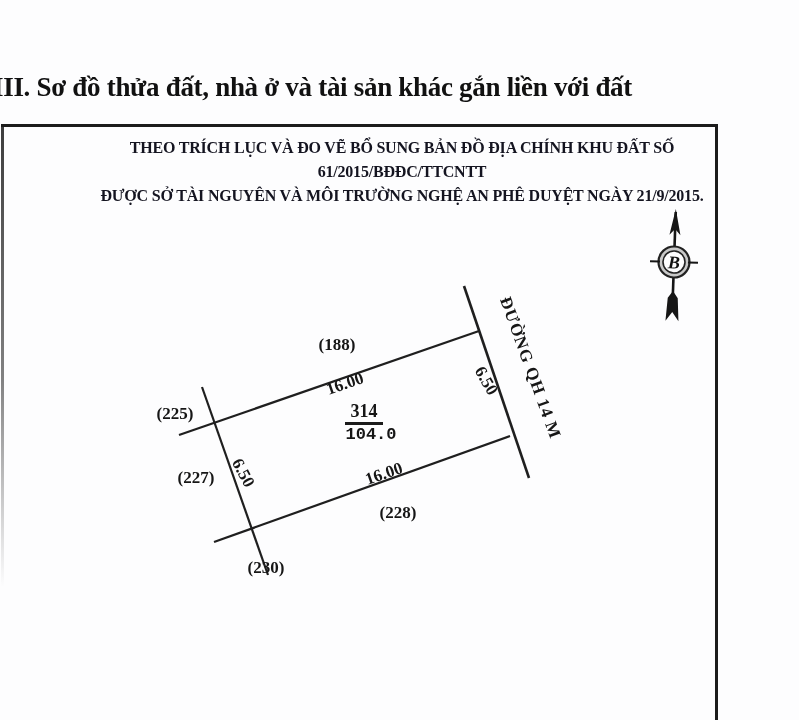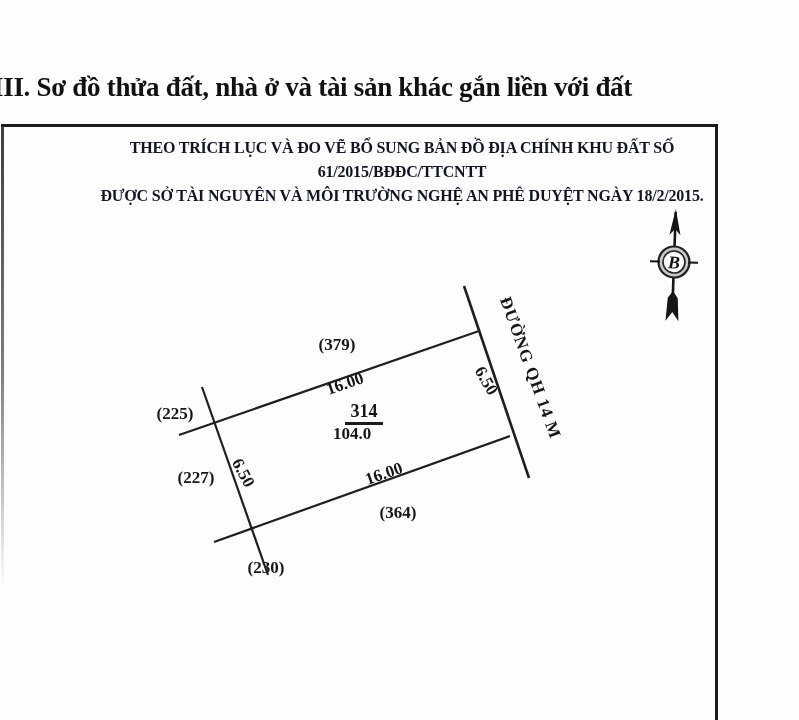--- a/index.html
+++ b/index.html
@@ -47,21 +47,21 @@
 </style>
 </head>
 <body>
 
 <div class="page-title">III. Sơ đồ thửa đất, nhà ở và tài sản khác gắn liền với đất</div>
 
 <div class="frame">
   <div class="frame-left-border"></div>
   <div class="survey-note">
     <div>THEO TRÍCH LỤC VÀ ĐO VẼ BỔ SUNG BẢN ĐỒ ĐỊA CHÍNH KHU ĐẤT SỐ 61/2015/BĐĐC/TTCNTT</div>
-    <div>ĐƯỢC SỞ TÀI NGUYÊN VÀ MÔI TRƯỜNG NGHỆ AN PHÊ DUYỆT NGÀY 18/2/2015.</div>
+    <div>ĐƯỢC SỞ TÀI NGUYÊN VÀ MÔI TRƯỜNG NGHỆ AN PHÊ DUYỆT NGÀY 21/9/2015.</div>
   </div>
 </div>
 
 <svg class="diagram" viewBox="0 0 799 720">
 
   <line x1="464" y1="286" x2="529" y2="478" stroke="#1f1f1f" stroke-width="2.6"></line>
 
   <line x1="179" y1="435" x2="479" y2="331" stroke="#1f1f1f" stroke-width="2.2"></line>
 
   <line x1="214" y1="542" x2="510" y2="436" stroke="#1f1f1f" stroke-width="2.2"></line>
@@ -73,28 +73,28 @@
     <polygon points="0,-53 -5.5,-27 0,-33 5.5,-27" fill="#161616"></polygon>
     <polygon points="0,29 5,36 6.5,59 0,50 -6.5,59 -5,36" fill="#161616"></polygon>
     <circle cx="0" cy="0" r="15.5" fill="#c9c9c9" stroke="#222222" stroke-width="2.2"></circle>
     <circle cx="0" cy="0" r="11" fill="#fdfdfe" stroke="#222222" stroke-width="1.6"></circle>
     <line x1="-24" y1="0" x2="-14" y2="0" stroke="#161616" stroke-width="2"></line>
     <line x1="14" y1="0" x2="24" y2="0" stroke="#161616" stroke-width="2"></line>
     <text x="0" y="6.5" text-anchor="middle" font-family="Liberation Serif, serif" font-size="18" font-weight="bold" font-style="italic" fill="#111111">B</text>
   </g>
 </svg>
 
-<div class="lbl" style="left:337px;top:345px;">(379)</div>
+<div class="lbl" style="left:337px;top:345px;">(188)</div>
 <div class="lbl rot-top" style="left:345px;top:384px;">16.00</div>
 <div class="lbl" style="left:175px;top:414px;">(225)</div>
 
 <div class="lbl parcel-number" style="left:364px;top:411px;">314</div>
 <div class="fraction-bar"></div>
-<div class="lbl" style="left:352px;top:434px;">104.0</div>
+<div class="lbl" style="left:371px;top:434px;font-family:Liberation Mono, monospace;">104.0</div>
 
 <div class="lbl rot-right" style="left:486px;top:381px;">6.50</div>
 <div class="lbl rot-road" style="left:530px;top:368px;">ĐƯỜNG QH 14 M</div>
 
 <div class="lbl" style="left:196px;top:478px;">(227)</div>
 <div class="lbl rot-left" style="left:243px;top:473px;">6.50</div>
 <div class="lbl rot-bot" style="left:384px;top:474px;">16.00</div>
-<div class="lbl" style="left:398px;top:513px;">(364)</div>
+<div class="lbl" style="left:398px;top:513px;">(228)</div>
 <div class="lbl" style="left:230px;top:568px;margin-left:36px;">(230)</div>
 
 </body></html>

